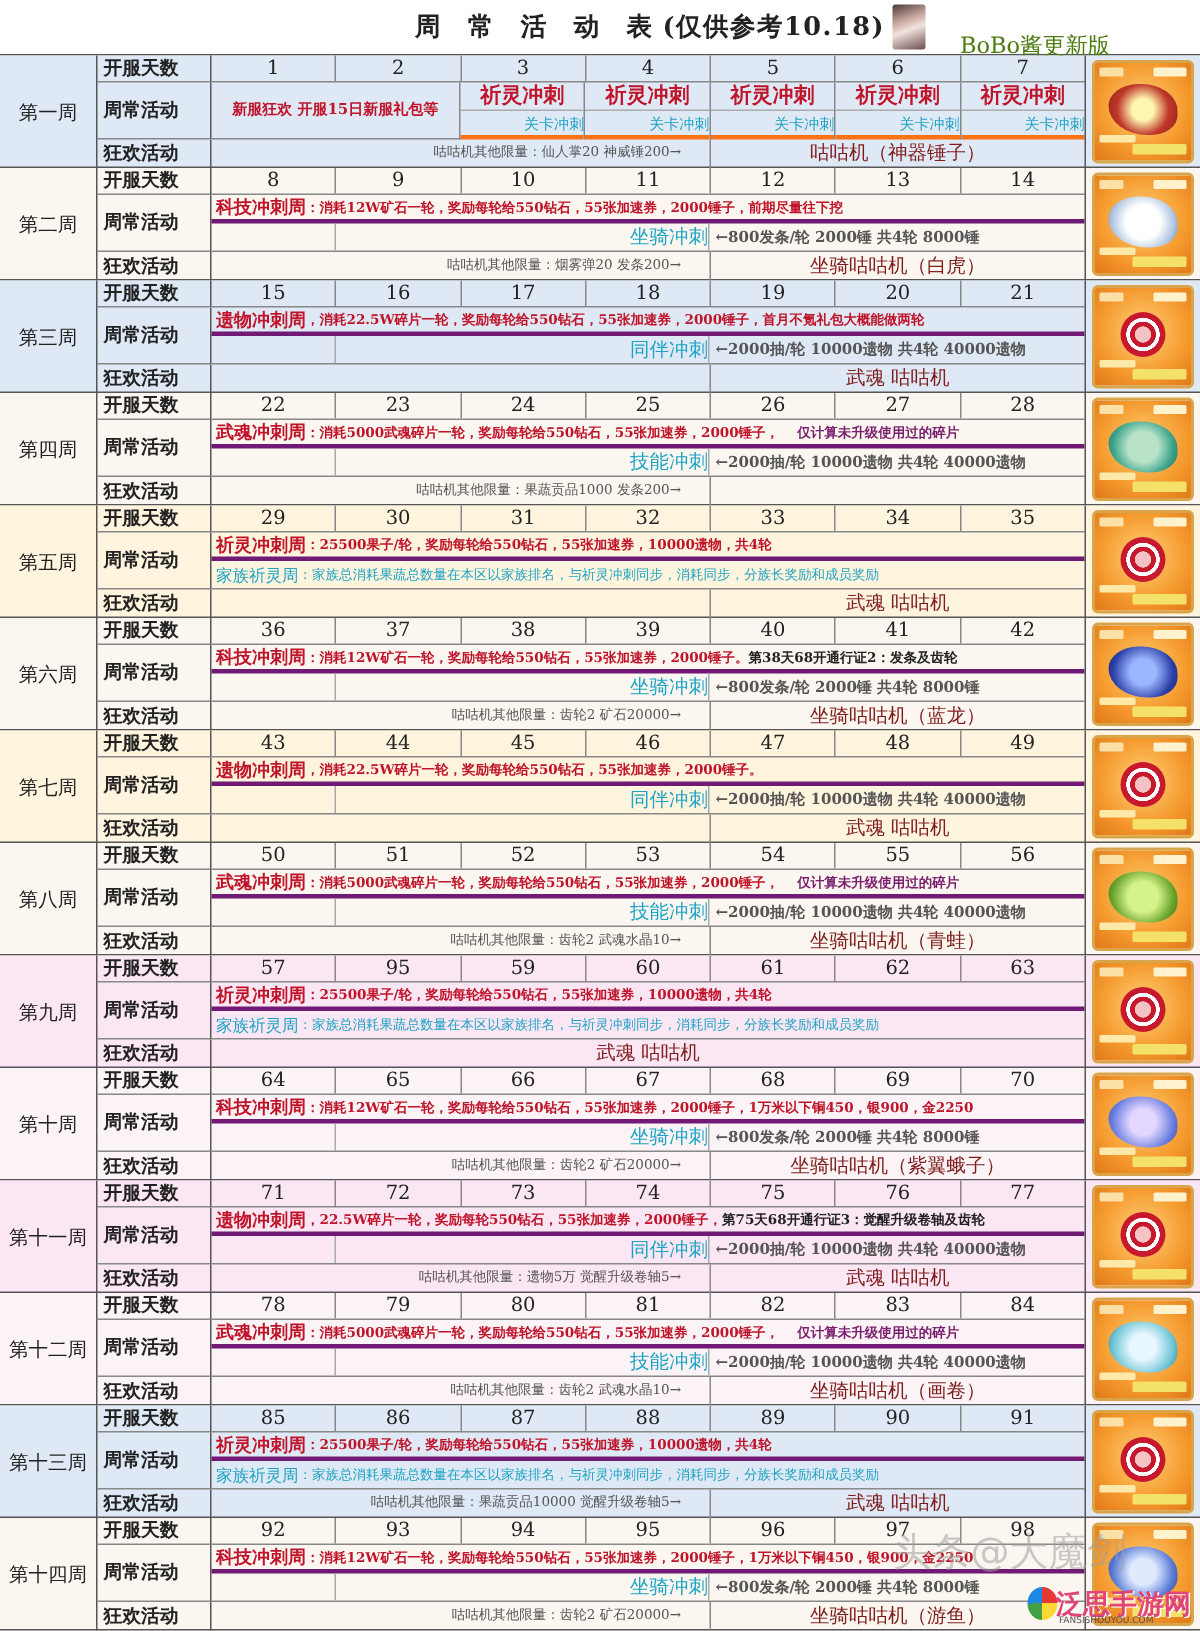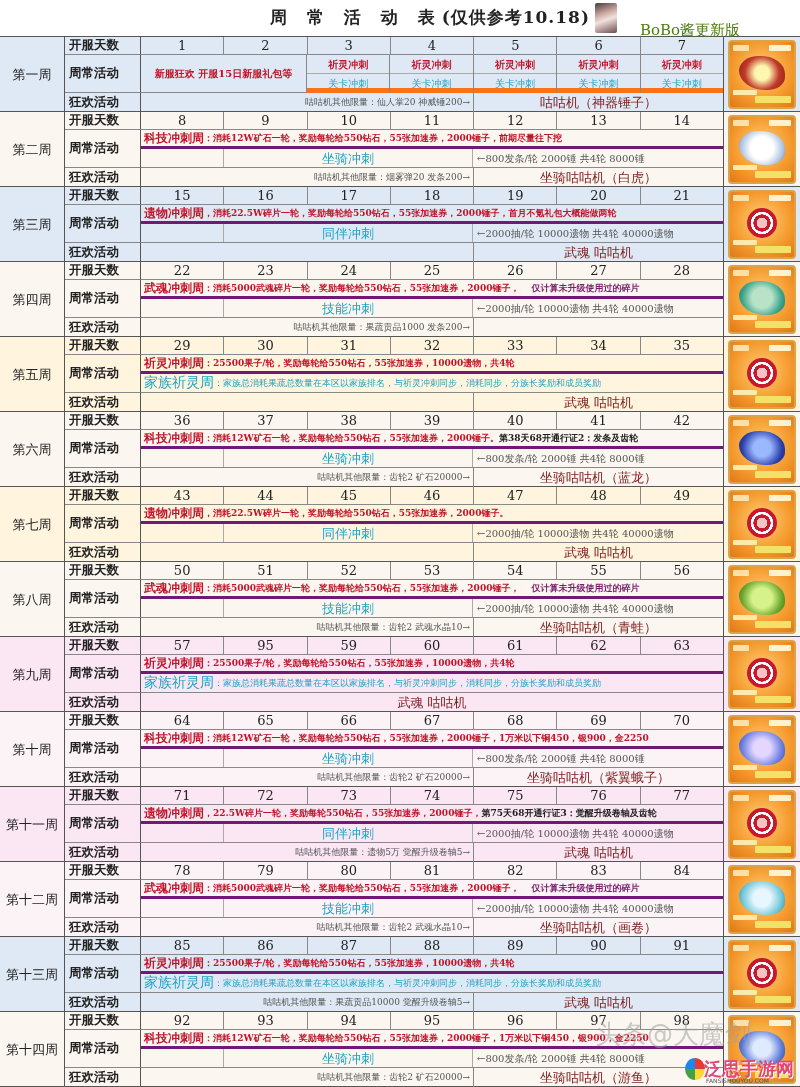--- a/index.html
+++ b/index.html
@@ -1,65 +1,65 @@
 <!DOCTYPE html>
 <html><head>
 <meta charset="utf-8">
 <style>
   * { box-sizing: border-box; margin: 0; padding: 0; }
   body { width: 800px; height: 1087px; overflow: hidden; background: #fff; font-family: "DejaVu Serif", "Liberation Serif", serif; color: #222; }
   .title-bar { position: absolute; left: 0; top: 0; width: 800px; height: 37px; background: #fff; border-bottom: 1px solid #555; }
   .title-text { position: absolute; left: 0; width: 590px; top: 6px; text-align: right; font-size: 17px; font-weight: bold; letter-spacing: 1px; color: #222; }
-  .title-text .t1 { letter-spacing: 7px; }
+  .title-text .t1 { letter-spacing: 7px; font-family: Liberation Serif, serif; }
   .avatar { position: absolute; left: 595px; top: 3px; width: 22px; height: 30px; background: linear-gradient(160deg, #4a3a3a 0%, #c9a6a0 35%, #f1e2dc 55%, #6d4b4f 100%); border-radius: 2px; }
   .brand { position: absolute; left: 640px; top: 21px; font-size: 15px; color: #4d7c0f; }
   .week { position: absolute; left: 0; width: 800px; height: 75px; border-bottom: 1px solid #555; }
   .week-label { position: absolute; left: 0; top: 0; width: 65px; height: 75px; display: flex; align-items: center; justify-content: center; font-size: 13px; border-right: 1px solid #555; }
   .row-label { position: absolute; left: 65px; width: 76px; font-size: 12.5px; font-weight: bold; padding-left: 4px; display: flex; align-items: center; border-right: 1px solid #555; border-bottom: 1px solid #888; }
   .rl1 { top: 0; height: 18px; }
   .rl2 { top: 18px; height: 38px; }
   .rl3 { top: 56px; height: 19px; border-bottom: none; }
   .days { position: absolute; left: 141px; top: 0; width: 582px; height: 18px; display: flex; border-bottom: 1px solid #888; }
   .day { flex: 1; text-align: center; font-size: 13px; line-height: 18px; border-right: 1px solid #888; }
   .day:last-child { border-right: none; }
   .act-full { position: absolute; left: 141px; width: 582px; white-space: nowrap; overflow: hidden; font-size: 9px; padding-left: 3px; display: flex; align-items: center; }
   .act1 { top: 18px; height: 19px; border-bottom: 3px solid #701a75; }
   .act2 { top: 37px; height: 19px; border-bottom: 1px solid #888; }
   .red-head { color: #c0142a; font-weight: bold; font-size: 12px; }
   .red { color: #c0142a; font-weight: bold; }
   .purple { color: #7a1f6e; font-weight: bold; margin-left: 12px; }
   .dark { color: #222; font-weight: bold; }
   .cyan { color: #1fa3c4; }
-  .cyan-head { color: #1fa3c4; font-size: 14px; }
+  .cyan-head { color: #1fa3c4; font-size: 11px; }
   .sub-row { position: absolute; left: 141px; top: 37px; width: 582px; height: 19px; display: flex; border-bottom: 1px solid #888; }
   .sub-a { width: 83px; border-right: 1px solid #aaa; }
-  .sub-b { width: 249px; border-right: 1px solid #aaa; text-align: center; color: #1fa3c4; font-size: 13px; line-height: 19px; }
-  .sub-c { flex: 1; color: #555; font-size: 10px; line-height: 19px; padding-left: 4px; white-space: nowrap; }
+  .sub-b { width: 249px; border-right: 1px solid #aaa; text-align: right; color: #1fa3c4; font-size: 13px; line-height: 19px; }
+  .sub-c { flex: 1; color: #555; font-size: 10px; line-height: 19px; padding-left: 4px; white-space: nowrap; font-weight: bold; }
   .carn { position: absolute; left: 141px; top: 56px; width: 582px; height: 19px; display: flex; }
-  .carn-a { width: 333px; border-right: 1px solid #888; text-align: right; color: #555; font-size: 9px; line-height: 19px; padding-right: 3px; white-space: nowrap; overflow: hidden; }
+  .carn-a { width: 333px; border-right: 1px solid #888; text-align: right; color: #555; font-size: 9px; line-height: 19px; padding-right: 19px; white-space: nowrap; overflow: hidden; }
   .carn-b { flex: 1; text-align: center; color: #7f1d1d; font-size: 13px; line-height: 19px; }
   .img-cell { position: absolute; left: 723px; top: 0; width: 77px; height: 75px; border-left: 1px solid #555; padding: 3px 4px; }
   .card { width: 100%; height: 100%; border-radius: 4px; border: 2px solid #d9a54a; background: radial-gradient(circle at 50% 45%, #ffd27a 0%, #f59a2e 60%, #e07818 100%); position: relative; overflow: hidden; }
   .card .tag { position: absolute; right: 3px; top: 3px; width: 22px; height: 6px; background: #fff2cc; border-radius: 1px; }
   .card .tag2 { position: absolute; left: 3px; top: 3px; width: 16px; height: 6px; background: #fbe0a8; border-radius: 1px; }
   .card .foot { position: absolute; right: 3px; bottom: 4px; width: 36px; height: 7px; background: #f3e16a; border-radius: 1px; }
   .card .foot2 { position: absolute; left: 3px; bottom: 12px; width: 24px; height: 5px; background: #ffe9a8; border-radius: 1px; }
   .card .emb { position: absolute; left: 50%; top: 48%; transform: translate(-50%,-50%); }
   .emb-ring { width: 30px; height: 30px; border-radius: 50%; background: radial-gradient(circle, #f4c4c4 0 25%, #c7182e 26% 40%, #fff 41% 52%, #c7182e 53% 100%); }
   .emb-blob { width: 46px; height: 34px; border-radius: 45% 55% 40% 60%; }
   .watermark { position: absolute; left: 595px; top: 1017px; font-size: 26px; color: rgba(160,160,160,0.55); font-family: "DejaVu Sans", sans-serif; white-space: nowrap; }
   .site-logo { position: absolute; left: 704px; top: 1057px; font-size: 18px; font-weight: bold; color: #e0457a; font-family: "DejaVu Sans", sans-serif; text-shadow: 1px 1px 0 #fff; white-space: nowrap; }
   .site-logo-mark { position: absolute; left: 685px; top: 1058px; width: 20px; height: 22px; border-radius: 50%; background: conic-gradient(#e53935 0 25%, #fdd835 25% 50%, #43a047 50% 75%, #1e88e5 75% 100%); }
   .site-domain { position: absolute; left: 706px; top: 1077px; font-size: 6px; color: #555; font-family: "DejaVu Sans", sans-serif; }
   .w1-merge { position: absolute; left: 141px; top: 18px; width: 166px; height: 38px; border-right: 1px solid #888; border-bottom: 1px solid #888; display: flex; flex-direction: row; align-items: center; justify-content: center; color: #c0142a; font-size: 10px; font-weight: bold; line-height: 13px; }
   .w1-cols { position: absolute; left: 307px; top: 18px; width: 416px; height: 38px; display: flex; }
   .w1-col { flex: 1; border-right: 1px solid #888; display: flex; flex-direction: column; }
   .w1-col:last-child { border-right: none; }
-  .w1-top { height: 19px; border-bottom: 1px solid #aaa; text-align: center; color: #c0142a; font-size: 10px; font-weight: bold; line-height: 19px; }
-  .w1-bot { height: 19px; border-bottom: 5px solid #f97316; text-align: center; color: #1fa3c4; font-size: 10px; line-height: 19px; }
+  .w1-top { height: 19px; border-bottom: 1px solid #aaa; text-align: center; color: #c0142a; font-size: 14px; font-weight: bold; line-height: 19px; }
+  .w1-bot { height: 19px; border-bottom: 3px solid #f97316; text-align: right; color: #1fa3c4; font-size: 10px; line-height: 19px; }
 </style>
 </head>
 <body>
 
 <div class="title-bar">
   <div class="title-text">
     <span class="t1">周 常 活 动 表</span><span>(仅供参考10.18)</span>
   </div>
   <div class="avatar"></div>
   <div class="brand">BoBo酱更新版</div>

